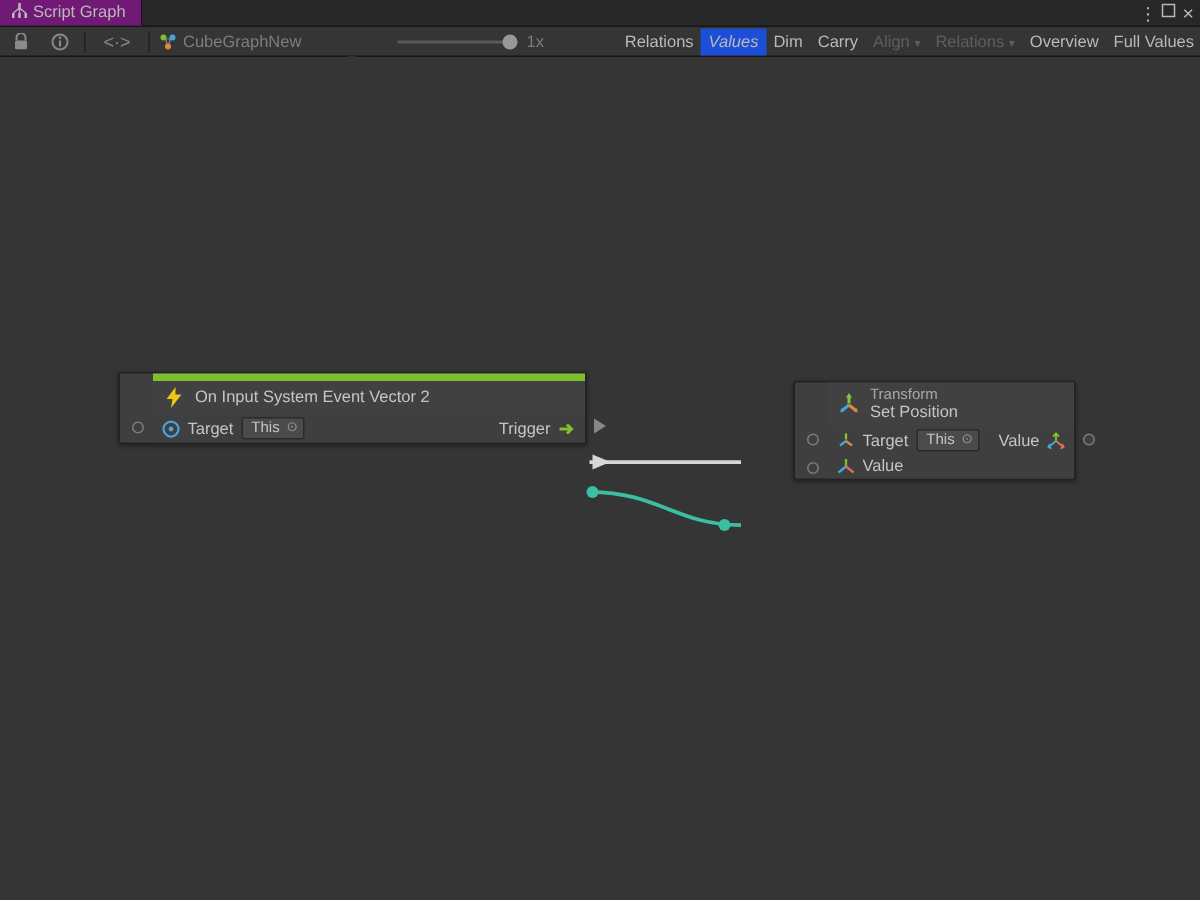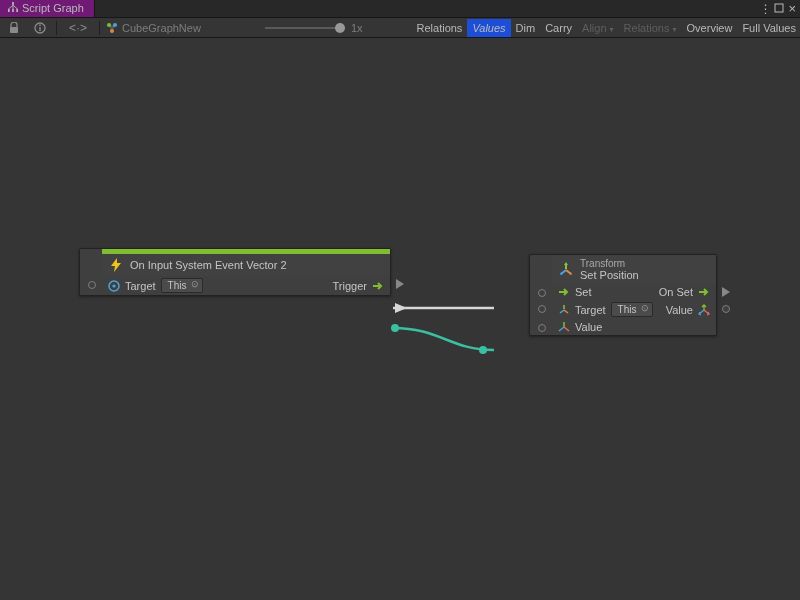--- a/index.html
+++ b/index.html
@@ -292,40 +292,20 @@
             <path d="M8 8 L13 12" stroke="#e2883c" stroke-width="2"></path>
             <polygon points="14,13 11,12 13,10" fill="#e2883c"></polygon>
           </svg>
       </div>
       <div>
         <div class="subtitle">Transform</div>
         <div>Set Position</div>
       </div>
     </div>
     <div class="node-body">
-      <div class="row split" style="position:relative;">
-        <div class="port left" style="top:5px;"></div>
-        <div class="left">
-          <span class="field-icon">
-            <svg viewBox="0 0 12 12">
-                <path d="M1 6 H9 M6 3 L9 6 L6 9" stroke="#7fbf2f" stroke-width="2" fill="none"></path>
-              </svg>
-          </span>
-          <span>Set</span>
-        </div>
-        <div class="right">
-          <span>On Set</span>
-          <span class="field-icon">
-            <svg viewBox="0 0 12 12">
-                <path d="M1 6 H9 M6 3 L9 6 L6 9" stroke="#7fbf2f" stroke-width="2" fill="none"></path>
-              </svg>
-          </span>
-        </div>
-        <div class="port right tri" style="top:3px;"></div>
-      </div>
       <div class="row split" style="position:relative;">
         <div class="port left" style="top:5px;"></div>
         <div class="left">
           <span class="field-icon">
             <svg viewBox="0 0 12 12">
                 <path d="M6 1 L6 5" stroke="#88c440" stroke-width="1.5"></path>
                 <path d="M6 6 L2 9" stroke="#4aa3df" stroke-width="1.5"></path>
                 <path d="M6 6 L10 9" stroke="#e2883c" stroke-width="1.5"></path>
               </svg>
           </span>

